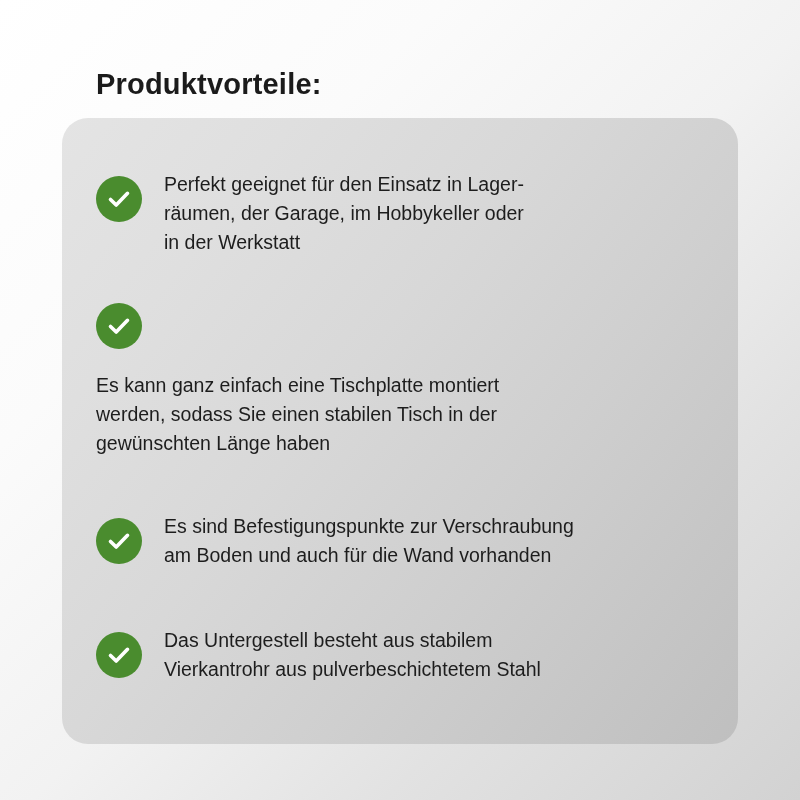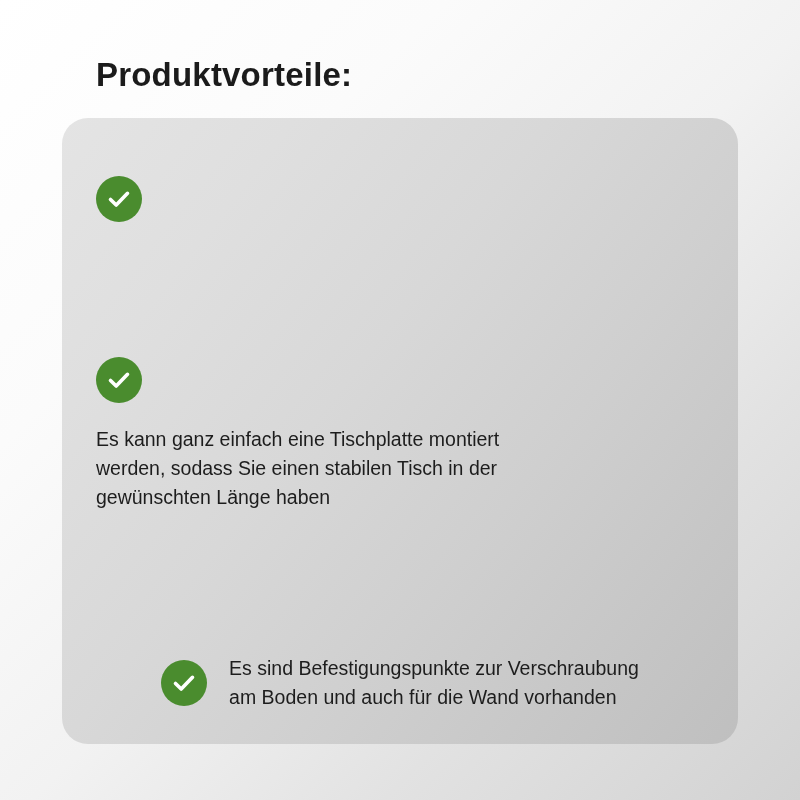--- a/index.html
+++ b/index.html
@@ -19,22 +19,22 @@
     width: 800px;
     height: 800px;
     background:
       linear-gradient(135deg, #ffffff 0%, #fbfbfb 28%, #f2f2f2 52%, #e2e2e2 74%, #d2d2d2 100%);
     box-sizing: border-box;
   }
 
   .title {
     position: absolute;
     left: 96px;
-    top: 56px;
-    font-size: 33px;
+    top: 68px;
+    font-size: 29px;
     font-weight: bold;
     color: #1b1b1b;
     letter-spacing: 0.2px;
   }
 
   .card {
     position: absolute;
     left: 62px;
     top: 118px;
     width: 676px;
@@ -85,39 +85,42 @@
     line-height: 1.48;
     color: #1d1d1d;
     max-width: 500px;
     white-space: pre-line;
   }
 
   
   .item-1 { margin-top: 20px; }
   .item-2 { margin-top: 20px; flex-direction: column; }
   .item-3 { margin-top: 22px; }
-  .item-4 { margin-top: 34px; justify-content: center; }
+  .item-4 { margin-top: 34px; }
   .item-5 { margin-top: 36px; margin-bottom: 28px; }
 </style>
 </head>
 <body>
 
 <div class="page">
 
   <div class="title">Produktvorteile:</div>
 
   <div class="card">
     <div class="list">
 
       <div class="item item-1">
         <div class="check-badge">
           <svg width="26" height="26" viewBox="0 0 26 26" aria-hidden="true">
             <path d="M4.5 13.4 L10.2 19.1 L21.5 7.3" fill="none" stroke="#ffffff" stroke-width="3.6" stroke-linecap="round" stroke-linejoin="round"></path>
           </svg>
         </div>
+        <div class="item-text">Perfekt geeignet für den Einsatz in Lager-
+räumen, der Garage, im Hobbykeller oder
+in der Werkstatt</div>
       </div>
 
       <div class="item item-2">
         <div class="check-badge">
           <svg width="26" height="26" viewBox="0 0 26 26" aria-hidden="true">
             <path d="M4.5 13.4 L10.2 19.1 L21.5 7.3" fill="none" stroke="#ffffff" stroke-width="3.6" stroke-linecap="round" stroke-linejoin="round"></path>
           </svg>
         </div>
         <div class="item-text">Es kann ganz einfach eine Tischplatte montiert
 werden, sodass Sie einen stabilen Tisch in der
@@ -128,17 +131,26 @@
       <div class="item item-4">
         <div class="check-badge">
           <svg width="26" height="26" viewBox="0 0 26 26" aria-hidden="true">
             <path d="M4.5 13.4 L10.2 19.1 L21.5 7.3" fill="none" stroke="#ffffff" stroke-width="3.6" stroke-linecap="round" stroke-linejoin="round"></path>
           </svg>
         </div>
         <div class="item-text">Es sind Befestigungspunkte zur Verschraubung
 am Boden und auch für die Wand vorhanden</div>
       </div>
 
+      <div class="item item-5">
+        <div class="check-badge">
+          <svg width="26" height="26" viewBox="0 0 26 26" aria-hidden="true">
+            <path d="M4.5 13.4 L10.2 19.1 L21.5 7.3" fill="none" stroke="#ffffff" stroke-width="3.6" stroke-linecap="round" stroke-linejoin="round"></path>
+          </svg>
+        </div>
+        <div class="item-text">Das Untergestell besteht aus stabilem
+Vierkantrohr aus pulverbeschichtetem Stahl</div>
+      </div>
 
     </div>
   </div>
 
 </div>
 
 </body></html>

